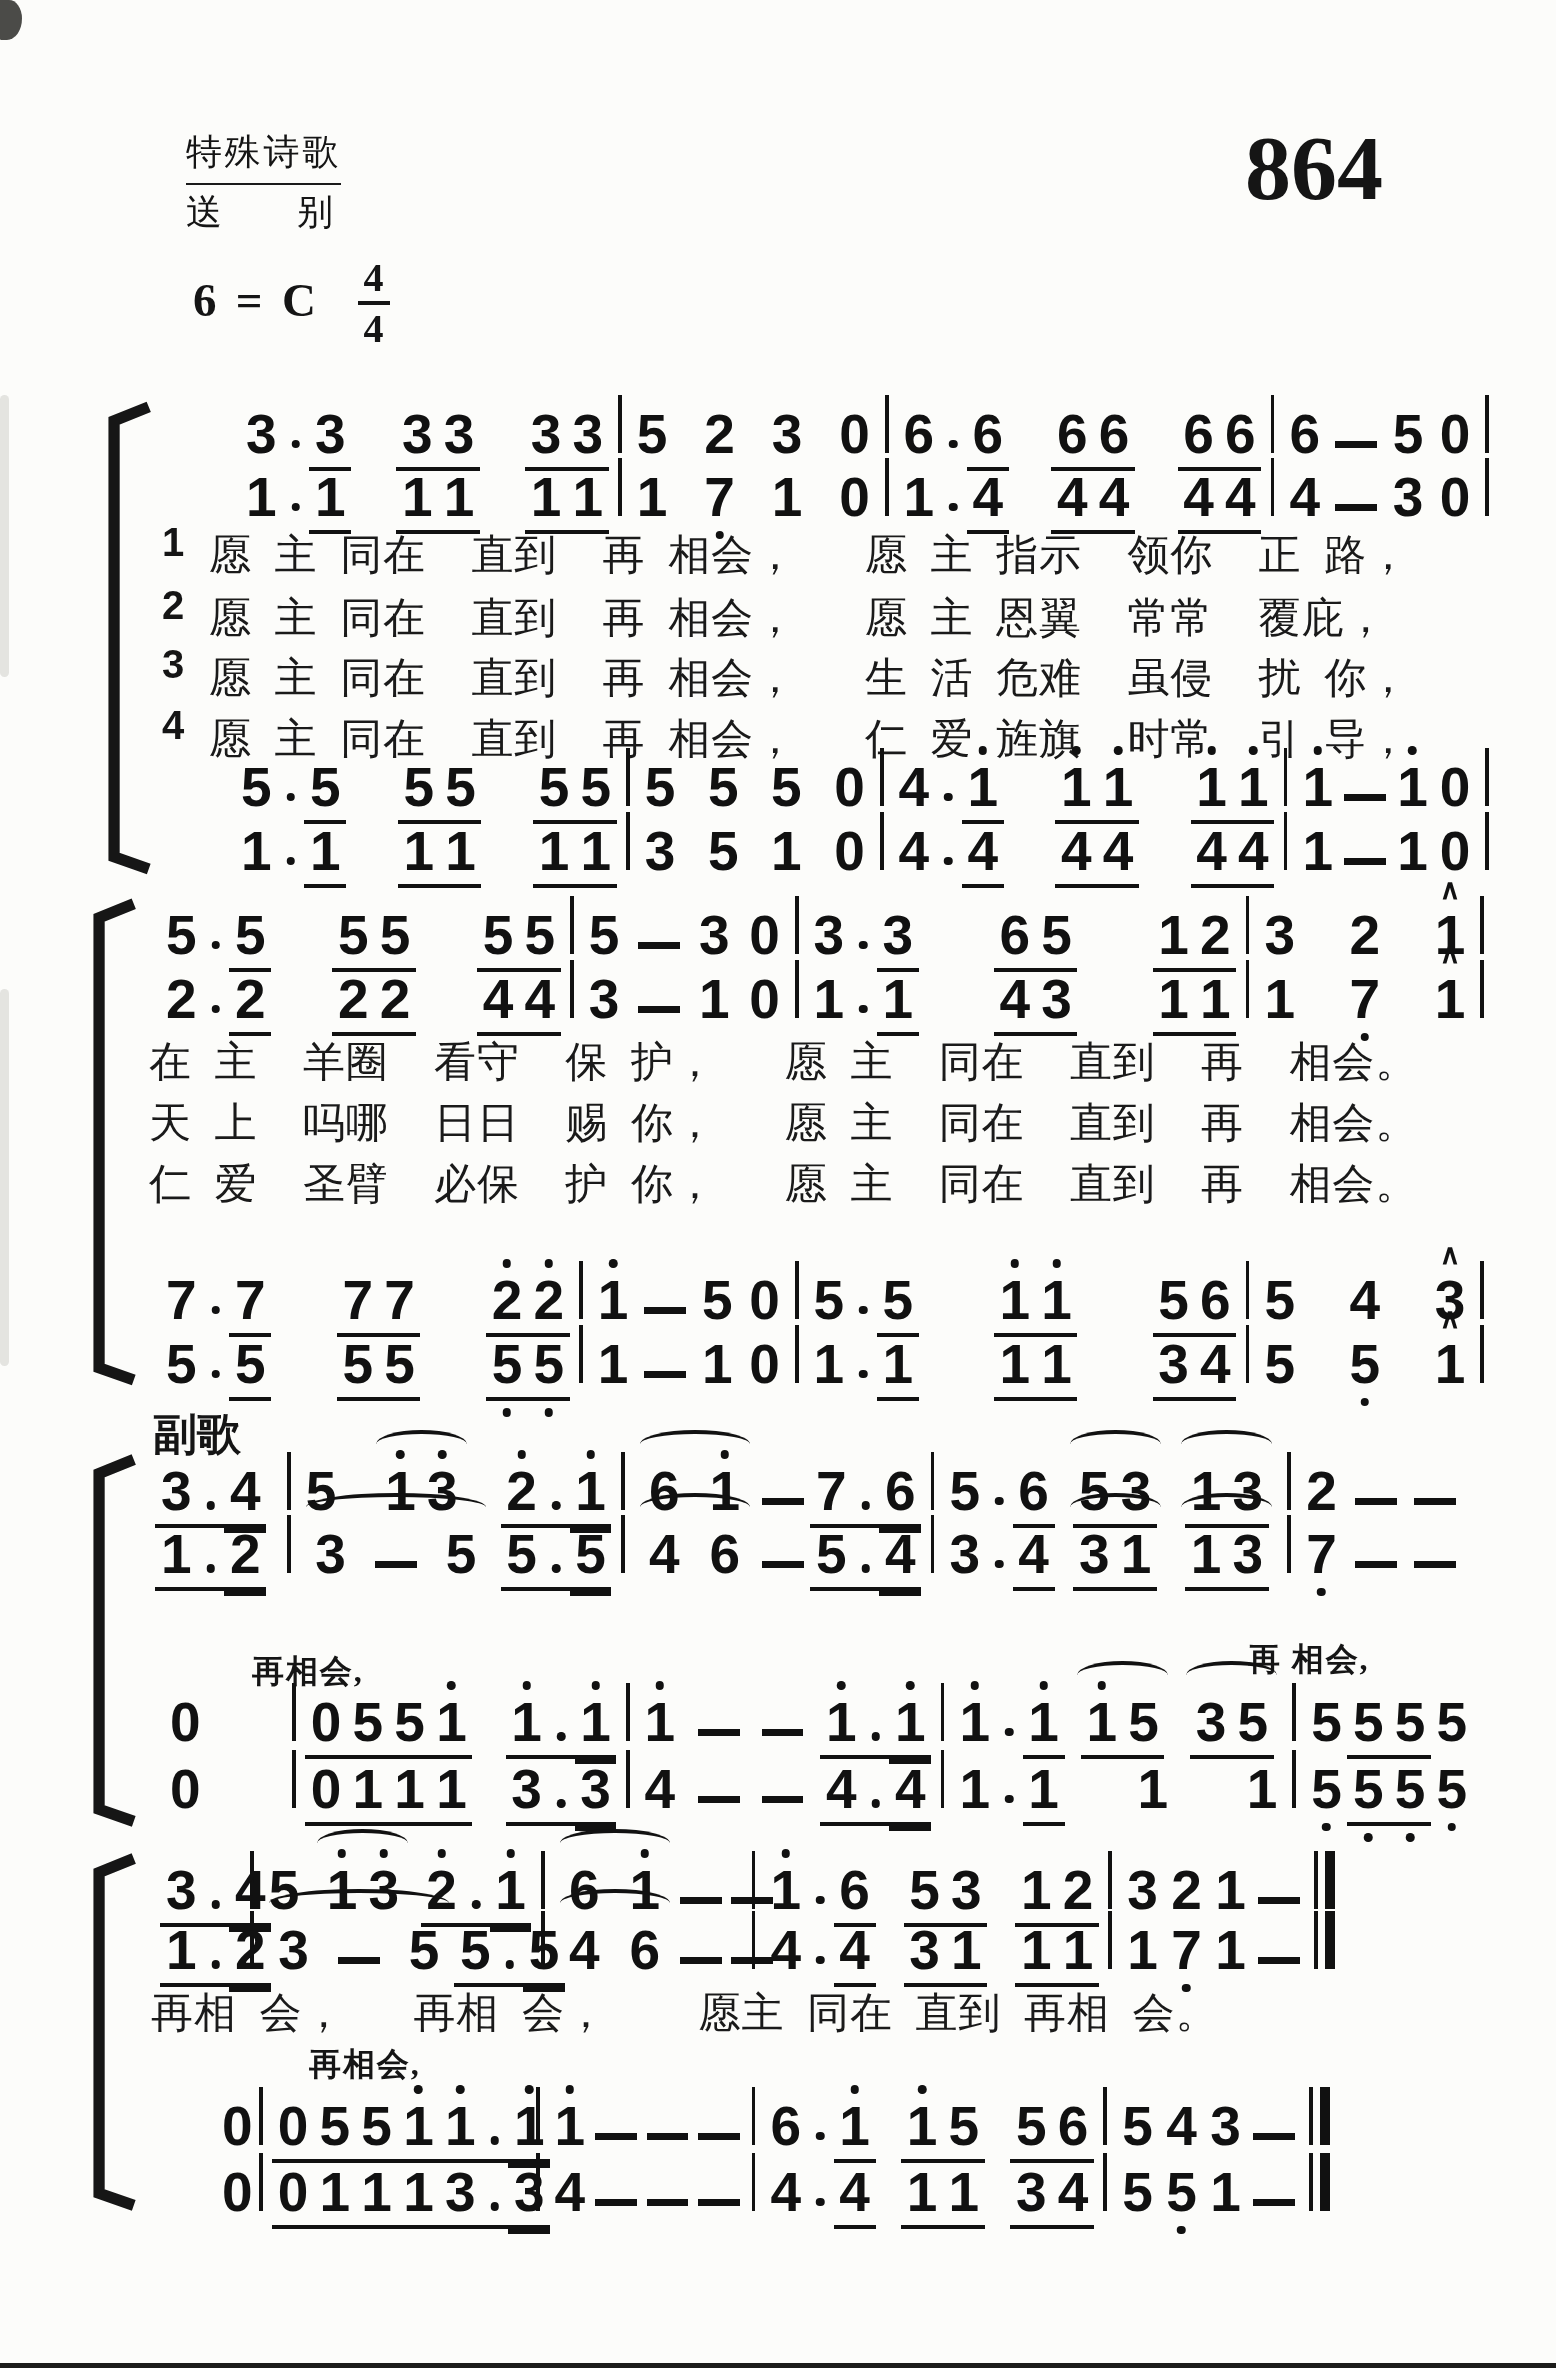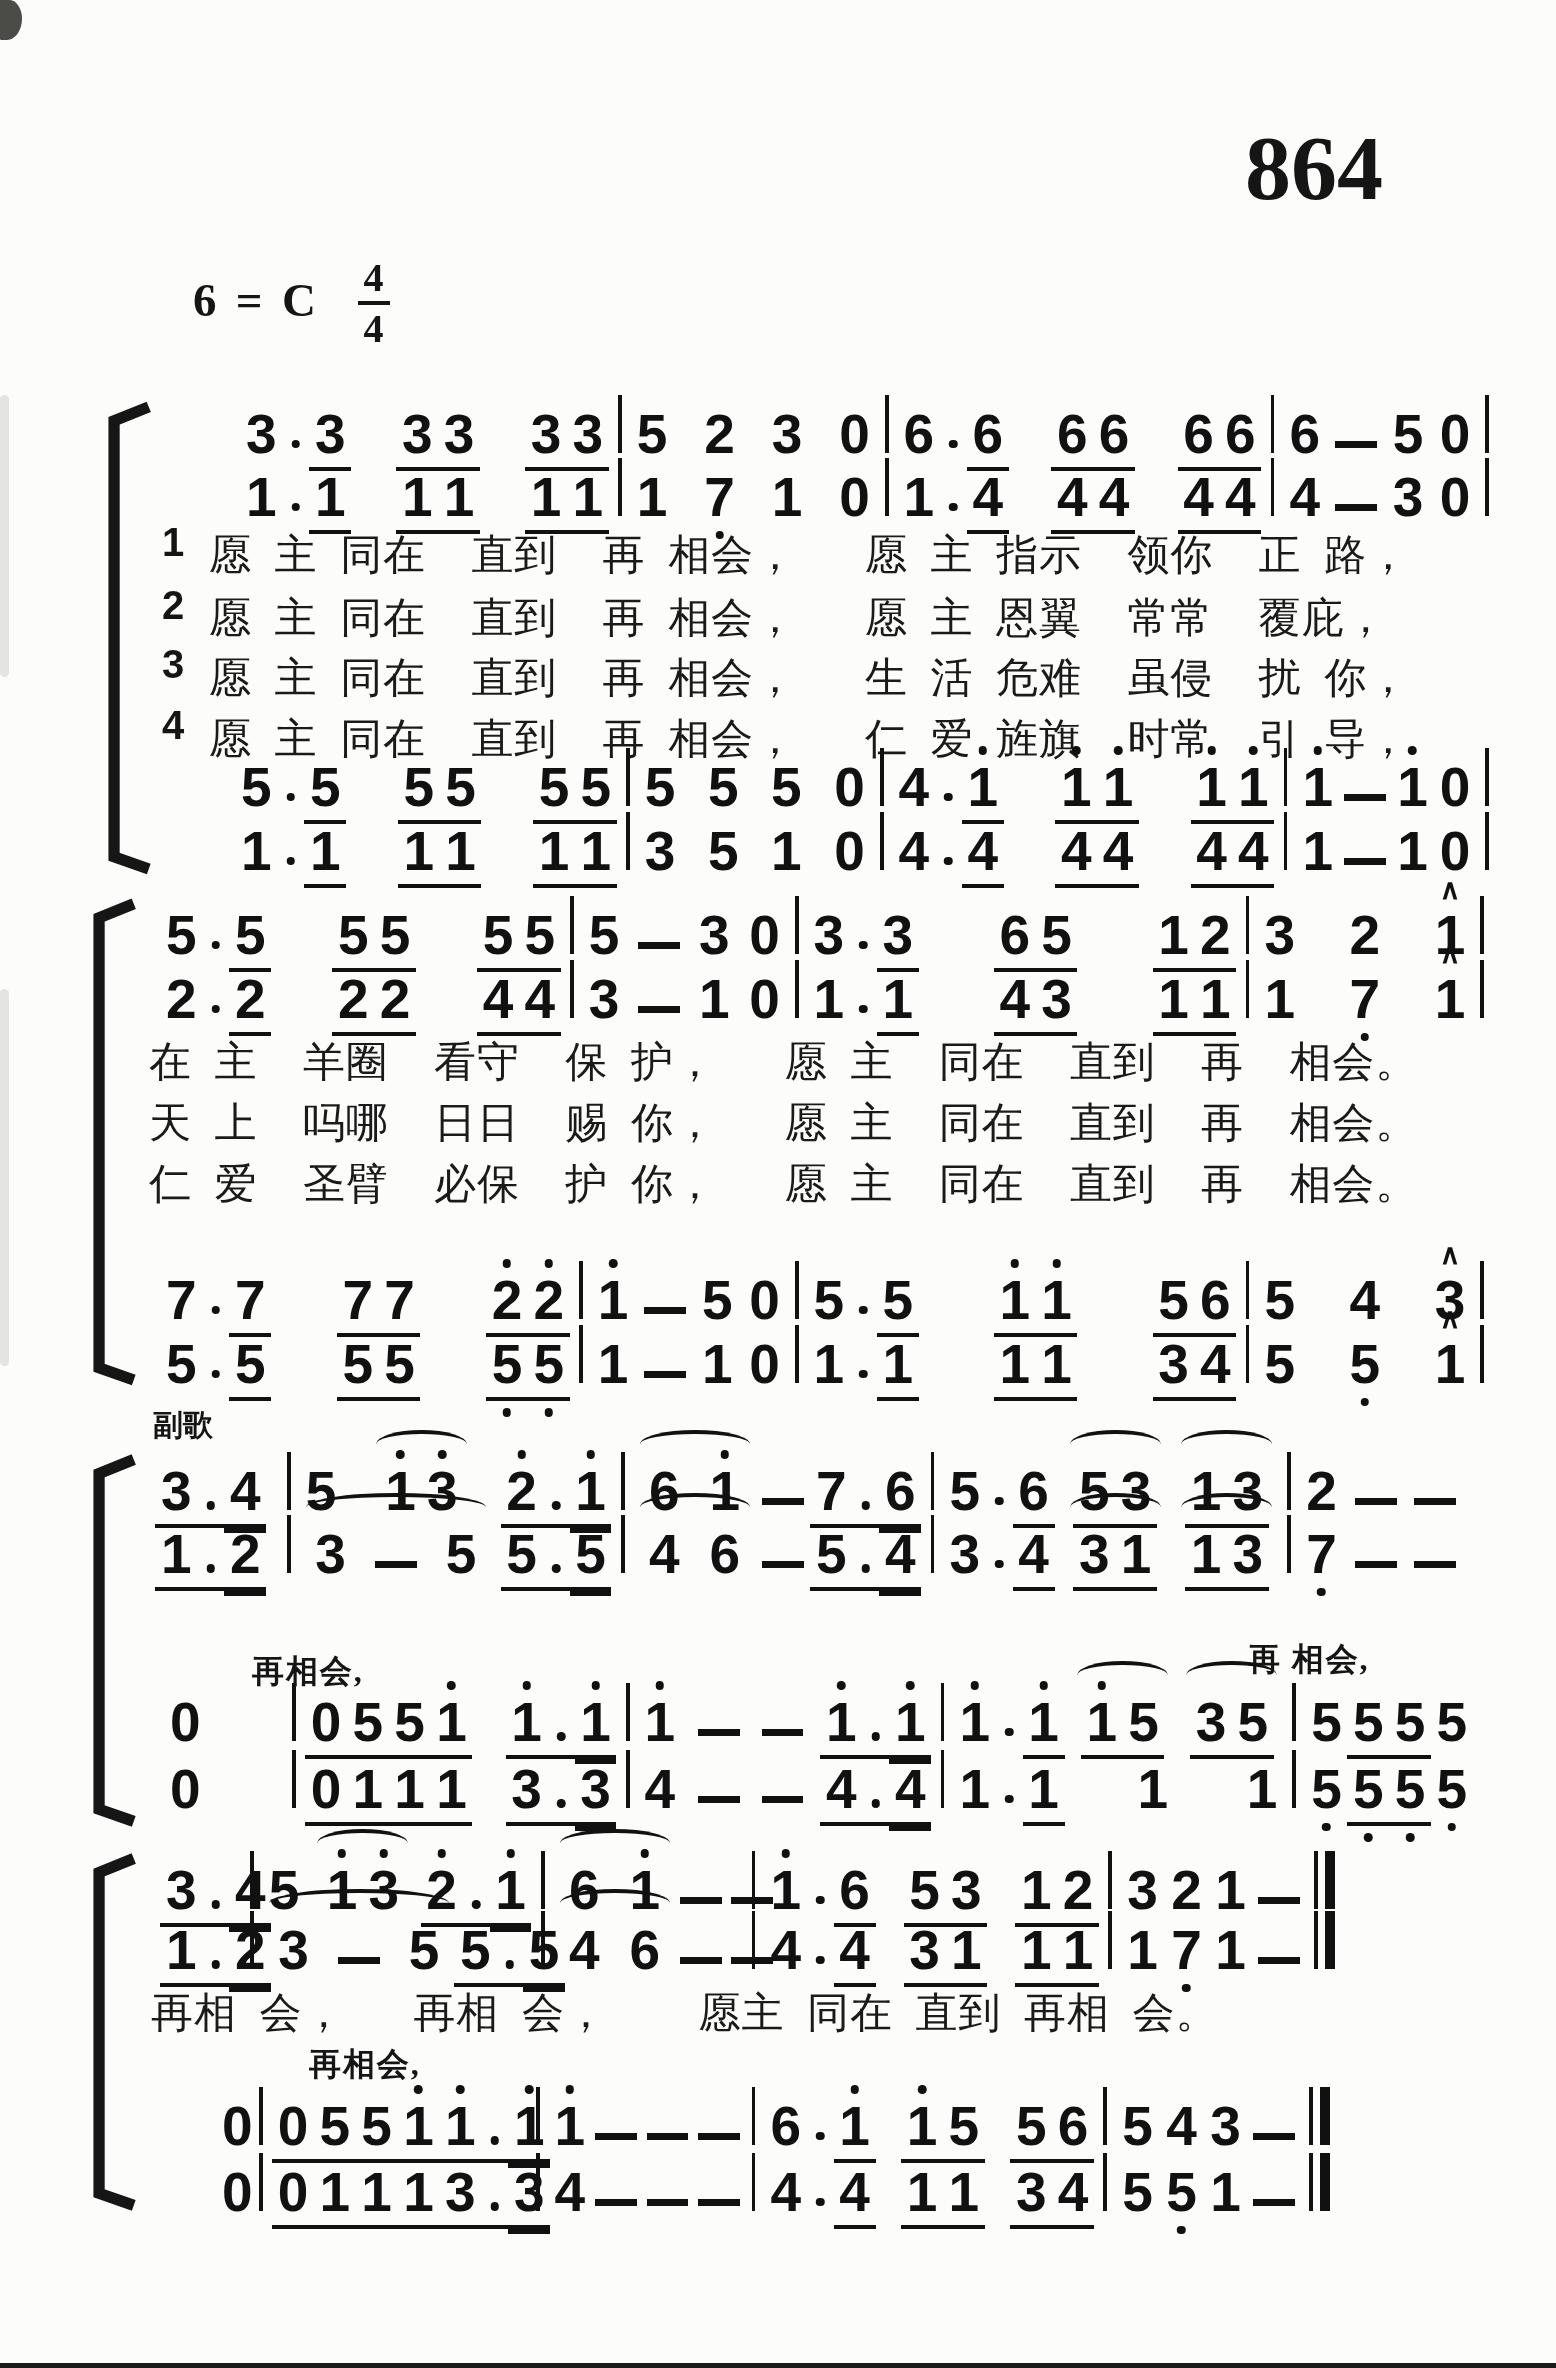--- a/index.html
+++ b/index.html
@@ -46,35 +46,42 @@
   .bl.thick{width:10.4px;margin-left:6.6px;}
   .slur{display:inline-flex;align-items:baseline;position:relative;}
   .slur .cluster{margin:0 9.4px;}
   .arc{position:absolute;left:5.6px;right:5.6px;top:-34px;height:24.5px;border-top:4.7px solid #111;
        border-radius:50%;}
   .bracket{position:absolute;}
   
   .lyr{position:absolute;white-space:pre;font-family:"Liberation Serif",serif;font-size:42px;
        letter-spacing:0.9px;word-spacing:11.3px;color:#1a1a1a;}
   .vnum{position:absolute;font-size:40px;font-weight:700;font-family:"Liberation Sans",sans-serif;}
-  .seclabel{position:absolute;font-size:30px;font-weight:700;
+  .seclabel{position:absolute;font-size:44px;font-weight:700;
             font-family:Liberation Sans, sans-serif;}
   .echo{position:absolute;font-size:32px;font-weight:700;font-family:"Liberation Serif",serif;
         letter-spacing:1.9px;}
   
   .blob{position:absolute;left:-5.6px;top:0px;width:28px;height:40px;background:#2b2b28;
         border-radius:0 60% 70% 40%;opacity:.85;}
   .smudge{position:absolute;left:0;width:9.4px;background:#9a9a95;opacity:.25;border-radius:4.7px;}
   .bottom-edge{position:absolute;left:0;right:0;bottom:0;height:4.7px;background:#1c1c1a;}
 </style>
 </head>
 <body>
 
 <div id="page">
 
+  <div class="category">
+    <span class="cat-top">特殊诗歌</span>
+    <span class="cat-bottom">
+      <span>送</span>
+      <span>别</span>
+    </span>
+  </div>
 
   <div class="hymn-number">864</div>
 
   <div class="keysig">6 = C</div>
   <div class="meter">
     <span>4</span>
     <i></i>
     <span>4</span>
   </div>
 

